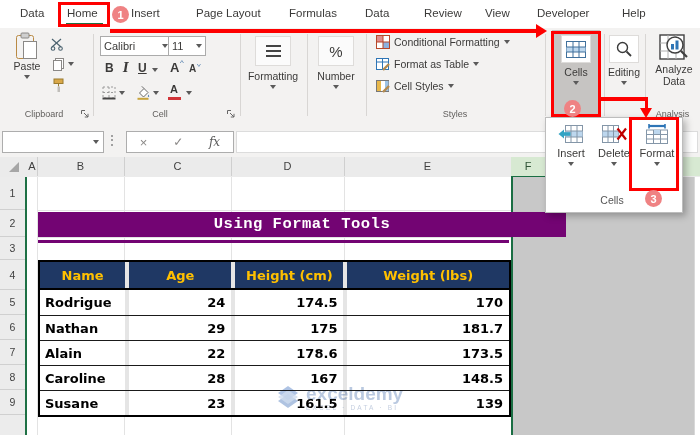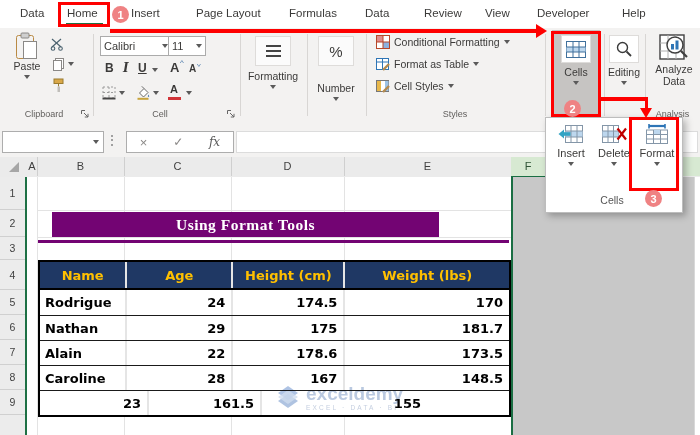--- a/index.html
+++ b/index.html
@@ -58,28 +58,28 @@
        linear-gradient(#e3e3e3,#e3e3e3) 10px 0 / 1px 258px no-repeat,
        linear-gradient(#e3e3e3,#e3e3e3) 97px 0 / 1px 258px no-repeat,
        linear-gradient(#e3e3e3,#e3e3e3) 204px 0 / 1px 258px no-repeat,
        linear-gradient(#e3e3e3,#e3e3e3) 317px 0 / 1px 258px no-repeat}
   .gutter{position:absolute;left:0;top:0;width:25px;height:258px;background:#ececec;border-right:2px solid #1e7145;
           display:flex;flex-direction:column}
   .gut{border-bottom:1px solid #d0d0d0;display:flex;align-items:center;justify-content:center;
        font-size:10.5px;color:#3f3f3f;box-sizing:border-box}
   .fsel{position:absolute;left:511px;top:0;width:183px;height:258px;background:#c8c8c8;border-left:2.5px solid #1a6e43;box-sizing:border-box}
   .gsliver{position:absolute;left:694px;top:0;width:6px;height:258px;background:#fff;border-left:1px solid #d8d8d8}
-  .title-bar{position:absolute;left:52px;top:35px;width:387px;height:25px;background:#730473;color:#fff;
-             font-family:Liberation Serif, serif;font-weight:bold;font-size:15.5px;text-align:center;line-height:25px;letter-spacing:.5px}
+  .title-bar{position:absolute;left:38px;top:35px;width:528px;height:25px;background:#730473;color:#fff;
+             font-family:Liberation Mono, monospace;font-weight:bold;font-size:15.5px;text-align:center;line-height:25px;letter-spacing:.5px}
   .title-underline{position:absolute;left:38px;top:63px;width:471px;height:2.5px;background:#730473}
   .xtable{position:absolute;left:38px;top:83px;width:473px;border:2px solid #000;box-sizing:border-box;background:#fff;
           font-family:"DejaVu Sans",sans-serif}
   .trow{display:flex;height:25px;border-top:1px solid #1a1a1a;box-sizing:border-box}
   .trow.hdr{height:28px;border-top:none;background:#1f3864;border-bottom:2px solid #000}
-  .tcell{box-sizing:border-box;border-left:2px solid #e5e5e5;display:flex;align-items:center;overflow:hidden}
+  .tcell{box-sizing:border-box;border-left:4px solid #e5e5e5;display:flex;align-items:center;overflow:hidden}
   .tcell:first-child{border-left:none}
   .c1{width:86px}.c2{width:107px}.c3{width:113px}.c4{width:167px}
   .hdr .tcell{justify-content:center;color:#ffc000;font-weight:bold;font-size:13px}
   .dname{padding-left:5px;font-weight:bold;font-size:13px;color:#000}
   .dnum{justify-content:flex-end;padding-right:6px;font-weight:bold;font-size:13px;color:#000}
   .wmark{position:absolute;left:276px;top:205px;width:160px;height:32px;display:flex;align-items:center;gap:6px;
          mix-blend-mode:multiply;opacity:.8;z-index:6;pointer-events:none}
   .wm-text{display:flex;flex-direction:column;line-height:1}
   .wm-brand{font-size:19px;font-weight:bold;color:#a9bcd9}
   .wm-tag{font-size:6.5px;letter-spacing:2.2px;color:#b6c3d8;margin-top:2px}
@@ -200,21 +200,21 @@
         </div>
       <span class="rlabel" style="margin-top:4px">Formatting</span>
       <span class="chev" style="margin-top:3px"></span>
     </div>
     <div class="gdiv" style="left:307px"></div>
 
     <div class="bigbtn" style="left:316px;top:8px;width:40px">
       <div class="iconbox" style="width:34px;height:28px">
           <span style="font-size:15px;color:#3b3a39">%</span>
         </div>
-      <span class="rlabel" style="margin-top:16px">Number</span>
+      <span class="rlabel" style="margin-top:4px">Number</span>
       <span class="chev" style="margin-top:3px"></span>
     </div>
     <div class="gdiv" style="left:366px"></div>
 
     <div class="styles-item" style="left:376px;top:7px">
       <svg width="14" height="14">
         <rect x="0.5" y="0.5" width="13" height="13" fill="#fff" stroke="#b7472a"></rect>
         <rect x="1" y="1" width="6" height="6" fill="#e08c8c"></rect>
           <rect x="7" y="7" width="6" height="6" fill="#8cb1e0"></rect>
         <line x1="7" y1="0.5" x2="7" y2="13.5" stroke="#b7472a"></line>
@@ -369,23 +369,24 @@
         <div class="tcell c3 dnum">178.6</div>
         <div class="tcell c4 dnum">173.5</div>
       </div>
       <div class="trow">
         <div class="tcell c1 dname">Caroline</div>
         <div class="tcell c2 dnum">28</div>
         <div class="tcell c3 dnum">167</div>
         <div class="tcell c4 dnum">148.5</div>
       </div>
       <div class="trow">
+        <div class="tcell c1 dname">Susane</div>
         <div class="tcell c2 dnum">23</div>
         <div class="tcell c3 dnum">161.5</div>
-        <div class="tcell c4 dnum">155</div>
+        <div class="tcell c4 dnum">139</div>
       </div>
     </div>
 
     <div class="wmark">
       <svg width="24" height="26">
         <polygon points="12,1 22,8 12,15 2,8" fill="#9ab4dd"></polygon>
         <polygon points="12,9 22,16 12,23 2,16" fill="#6f94c9" opacity="0.7"></polygon>
         <polygon points="12,5 22,12 12,19 2,12" fill="#c3d3ea" opacity="0.8"></polygon>
       </svg>
       <div class="wm-text">

